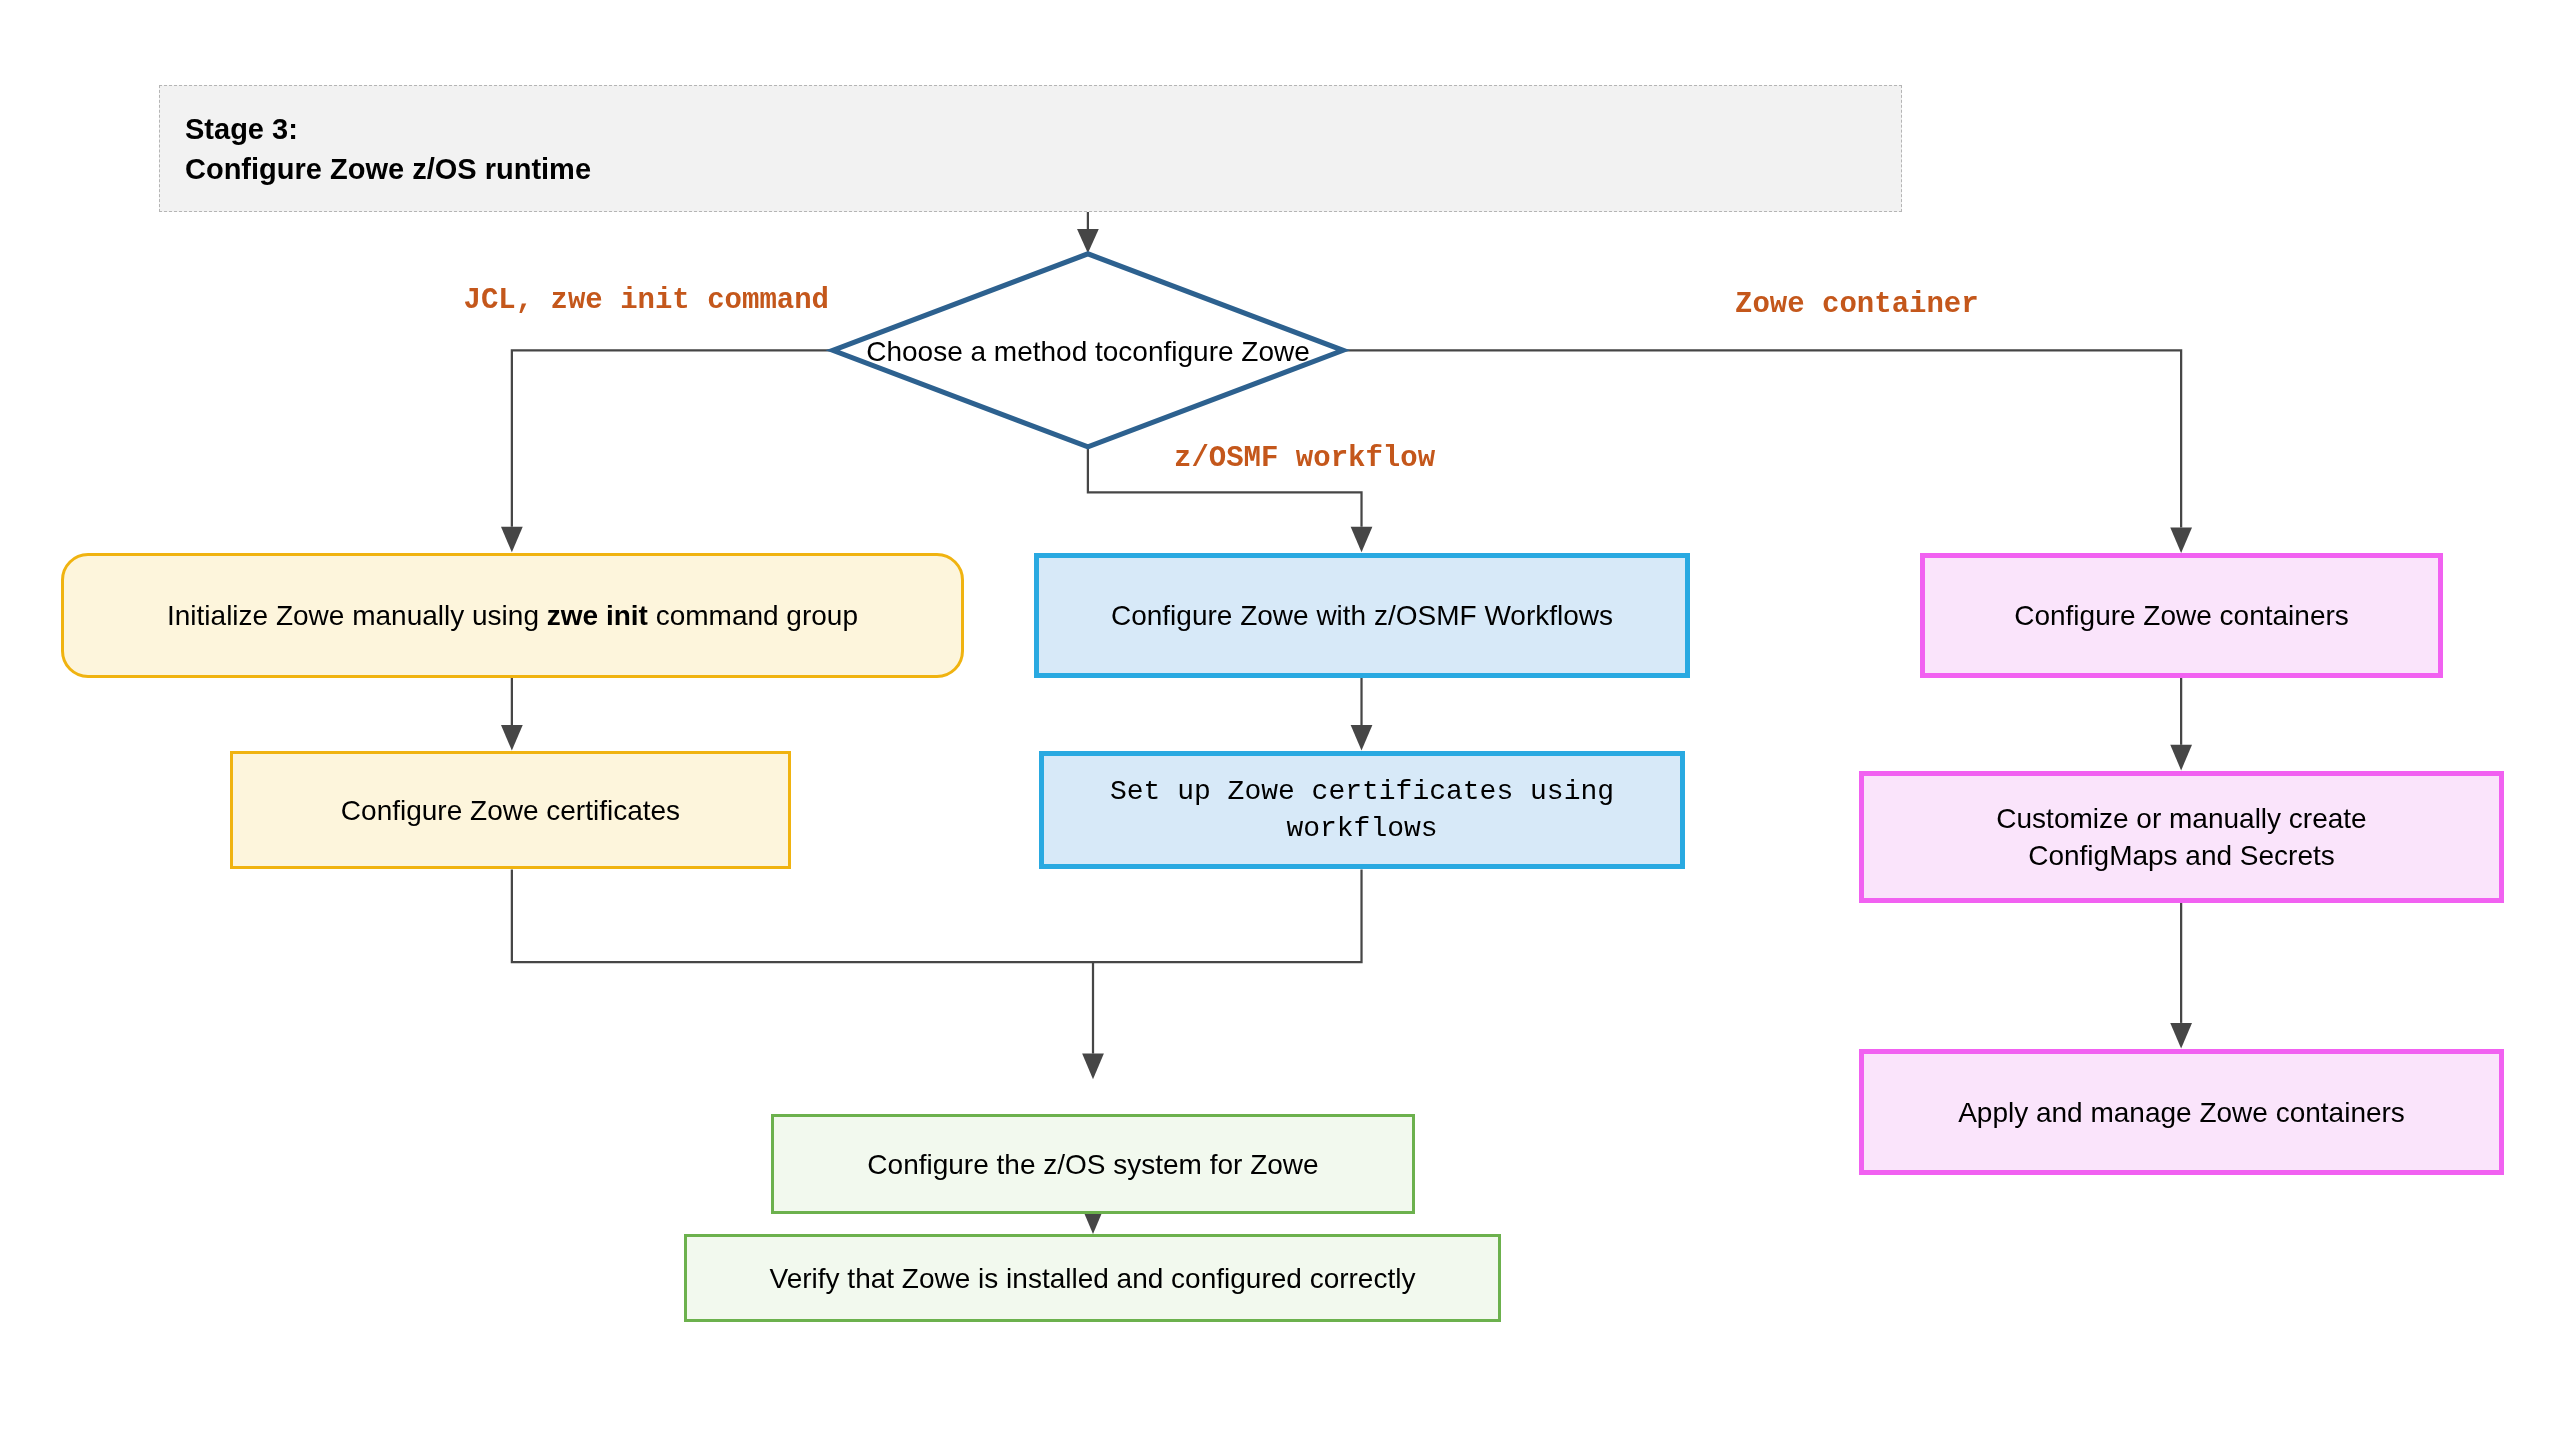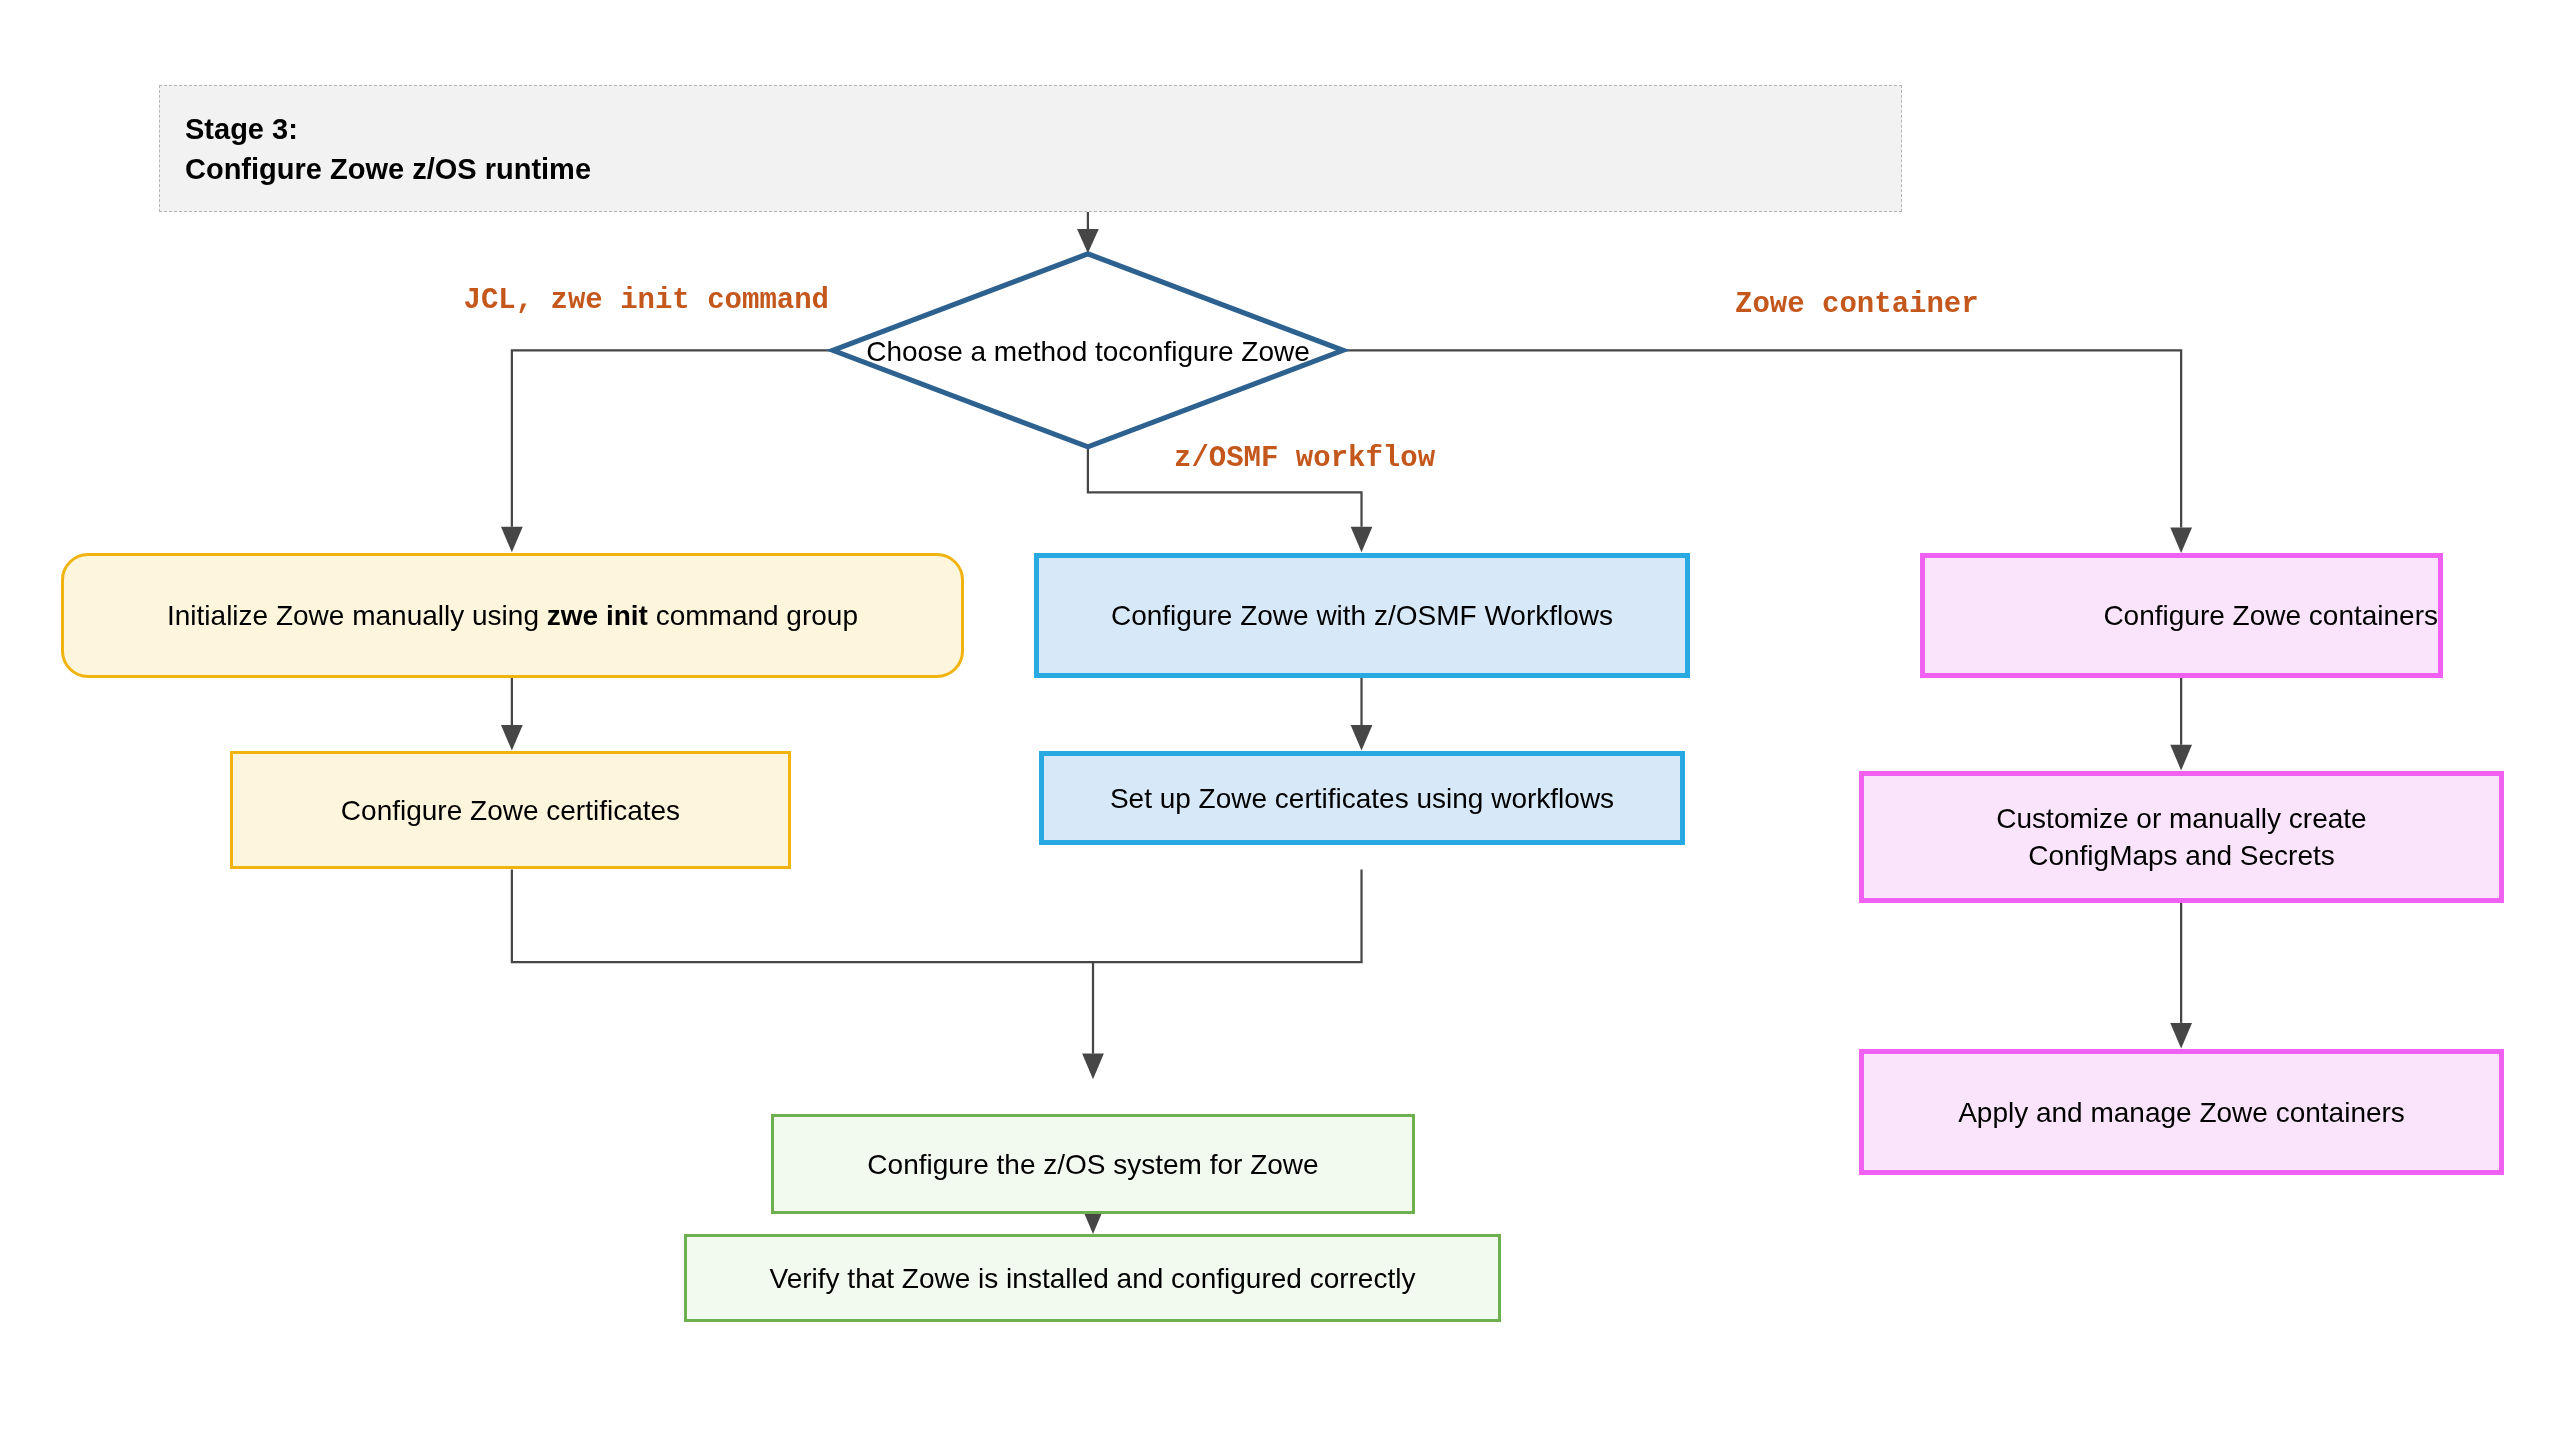--- a/index.html
+++ b/index.html
@@ -53,22 +53,22 @@
     line-height: 40px;
   }
   .yellow { background: var(--yellow-fill, #fdf5dc); border: 3.8px solid var(--yellow-border, #f0b310); }
   .blue   { background: var(--blue-fill,  #d7e9f8); border: 5.1px solid var(--blue-border,  #29a9e1); }
   .pink   { background: var(--pink-fill,  #fae4fb); border: 5.1px solid var(--pink-border,  #f161f1); }
   .green  { background: var(--green-fill, #f2f9ee); border: 3.8px solid var(--green-border, #6cb14d); }
 
   #box-yellow-1 { left: 61px;   top: 553px;  width: 903px; height: 125px; border-radius: 27px; }
   #box-yellow-2 { left: 230px;  top: 751px; width: 561px;  height: 118px; }
   #box-blue-1   { left: 1034px; top: 553px;  width: 656px; height: 125px; }
-  #box-blue-2   { left: 1039px; top: 751px; width: 646px; height: 94px; }
-  #box-pink-1   { left: 1920px; top: 553px;  width: 523px;  height: 125px; align-items: flex-end; }
+  #box-blue-2   { left: 1039px; top: 751px; width: 646px; height: 118px; font-family: Liberation Mono, monospace; }
+  #box-pink-1   { left: 1920px; top: 553px;  width: 523px;  height: 125px; }
   #box-pink-2   { left: 1859px; top: 771px; width: 645px; height: 132px; }
   #box-pink-3   { left: 1859px; top: 1049px; width: 645px; height: 126px; }
   #box-green-1  { left: 771px; top: 1080px; width: 644px; height: 100px; margin-top: 34px; }
   #box-green-2  { left: 684px; top: 1234px; width: 817px; height: 88px; }
 
   #diamond-text {
     position: absolute;
     left: 864px; top: 287px; width: 448px; height: 128px;
     display: flex; flex-direction: row;
     align-items: center; justify-content: center;

